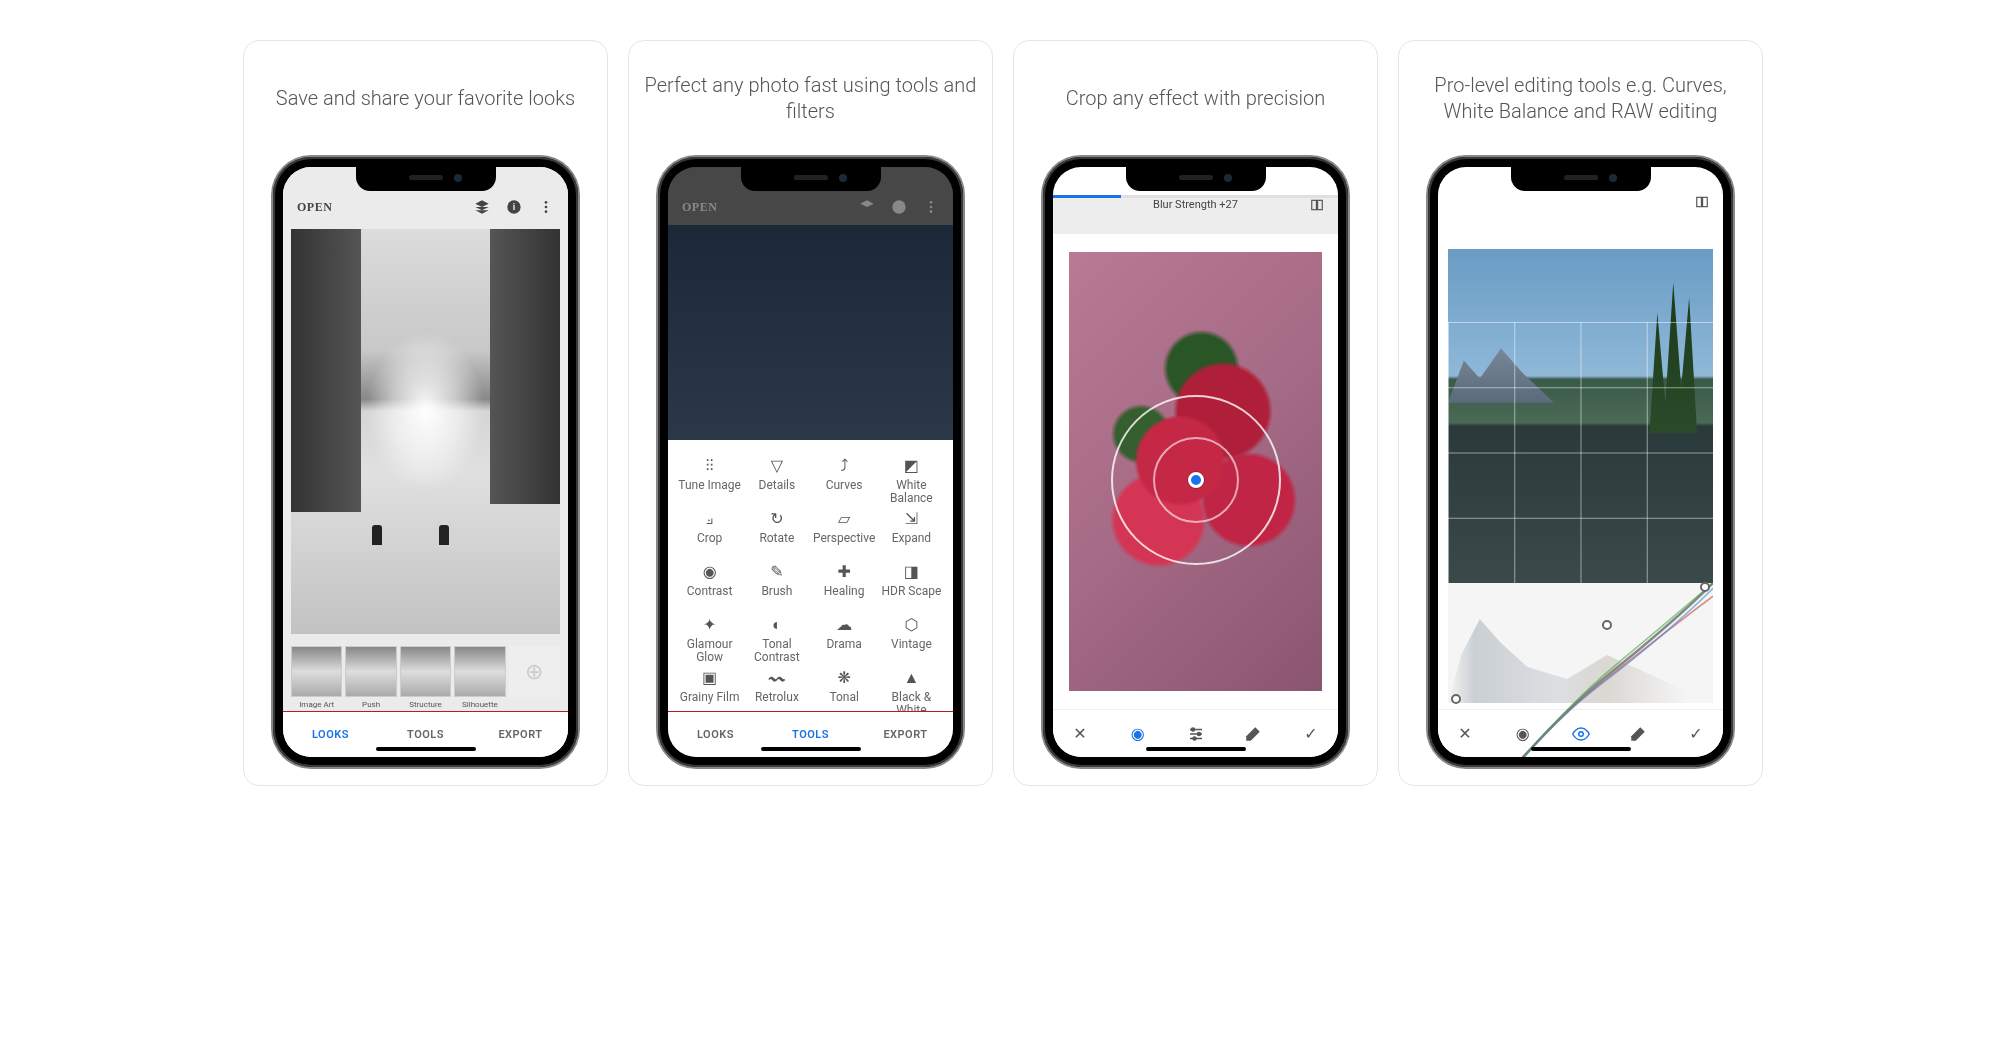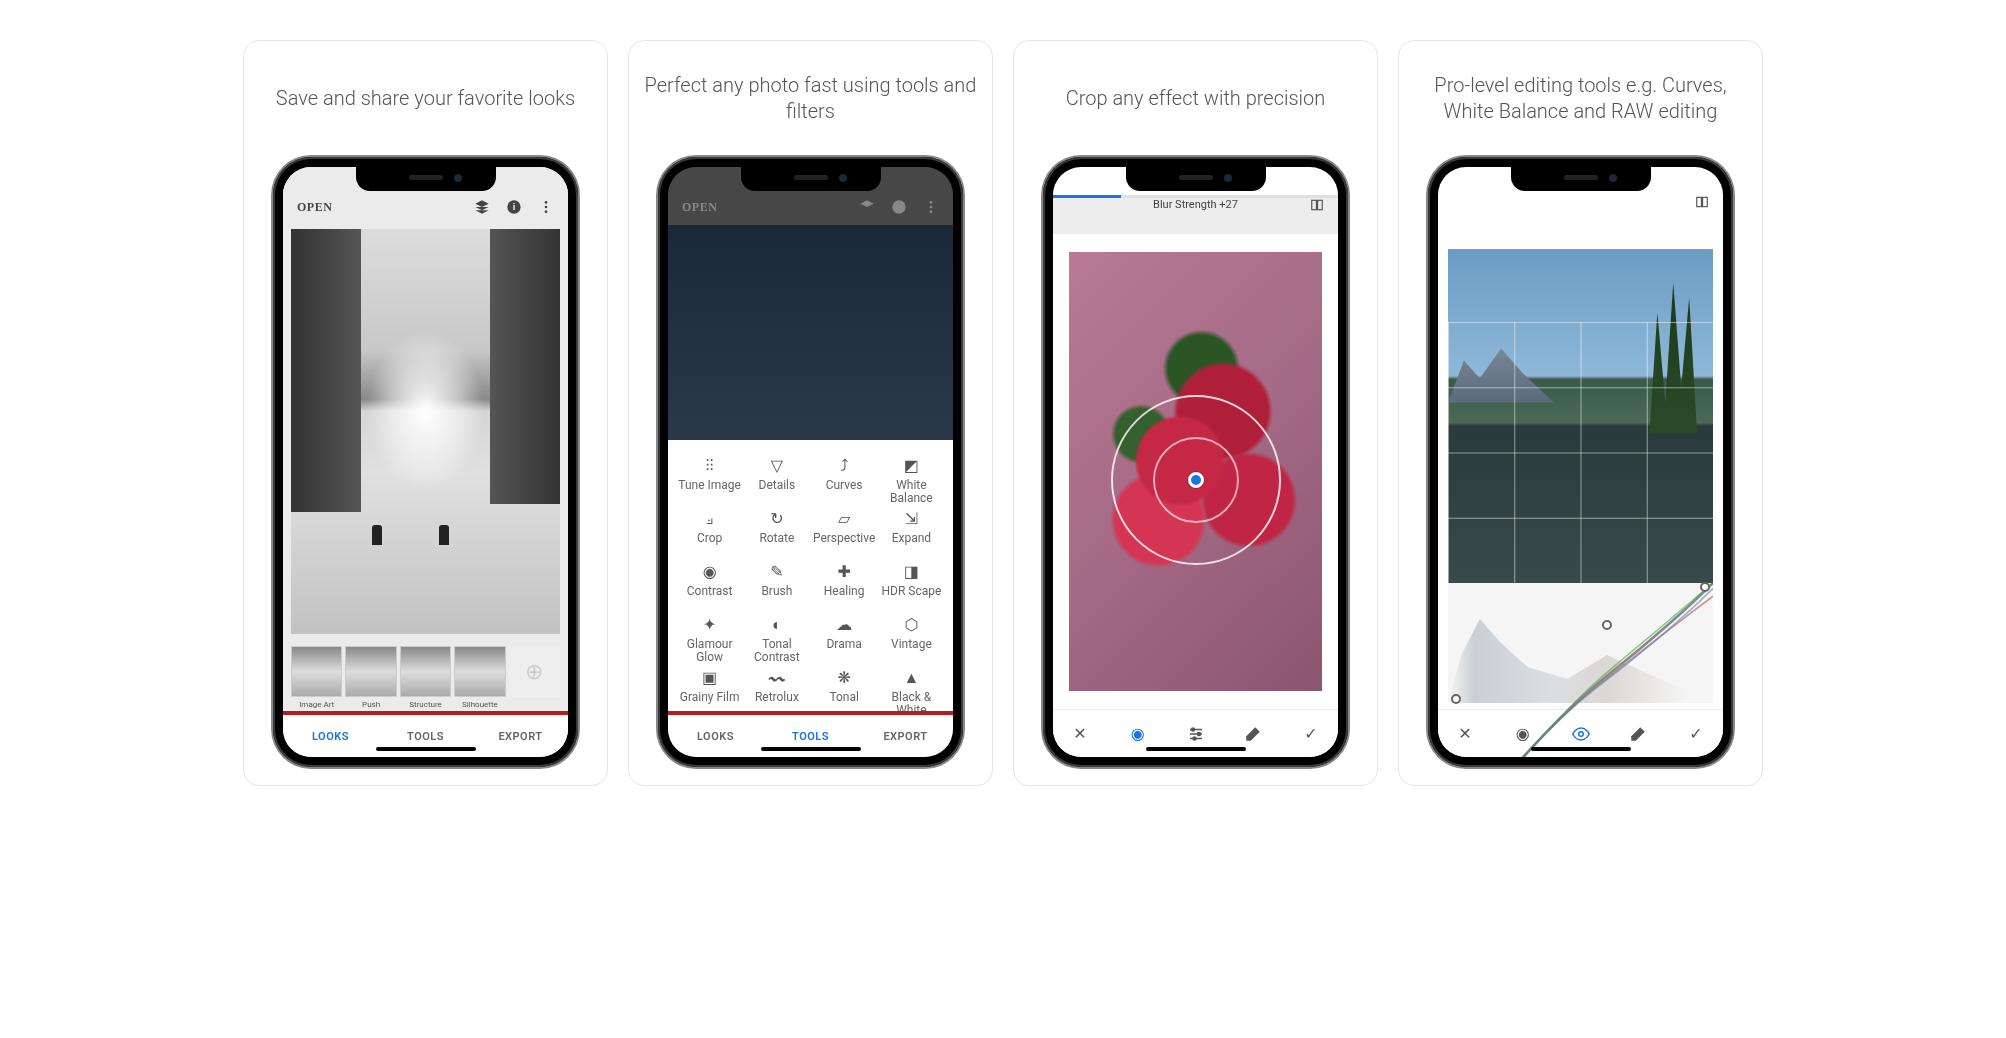--- a/index.html
+++ b/index.html
@@ -173,21 +173,21 @@
 }
 .look-label {
   font-size: 8px;
   color: #555;
   margin-top: 3px;
 }
 .bottom-tabs {
   height: 46px;
   background: #fff;
   display: flex;
-  border-top: 4px solid #b91c1c;
+  border-top: 1px solid #b91c1c;
 }
 .tab {
   flex: 1;
   display: flex;
   align-items: center;
   justify-content: center;
   font-size: 11px;
   font-weight: 600;
   color: #666;
   letter-spacing: 0.5px;

